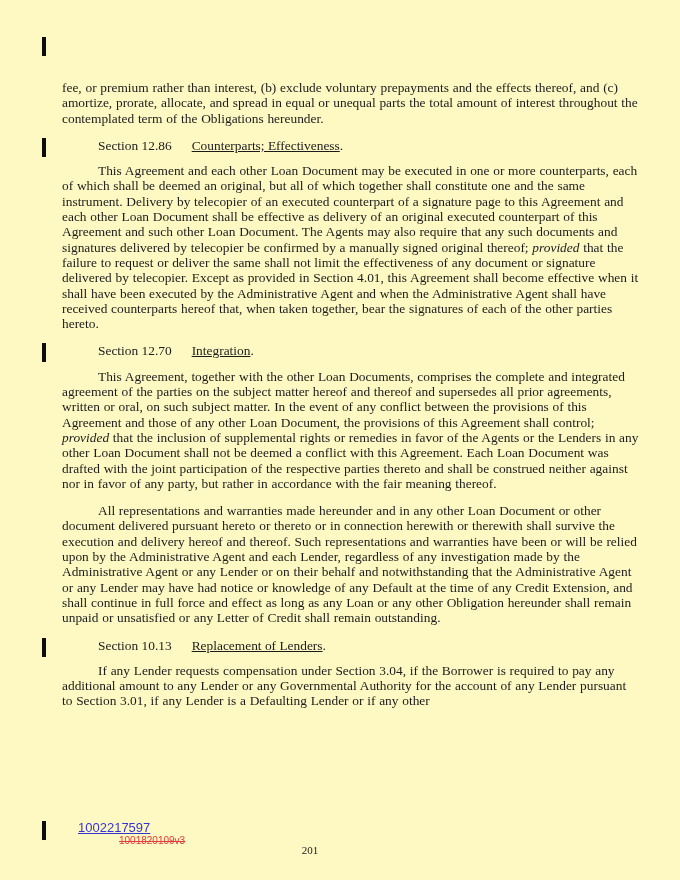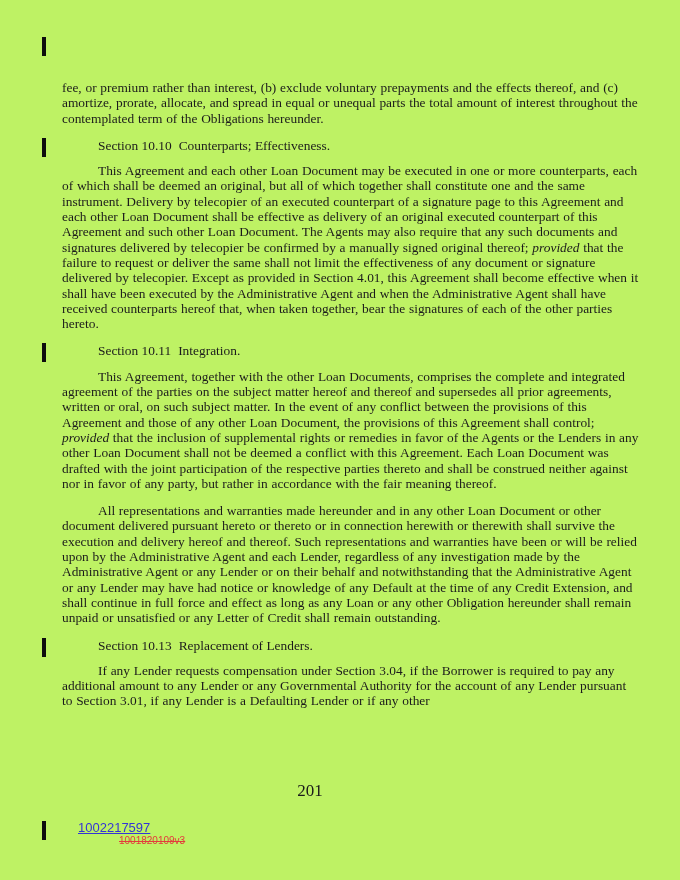--- a/index.html
+++ b/index.html
@@ -1,20 +1,20 @@
 <!DOCTYPE html>
 <html><head>
 <meta charset="utf-8">
 <style>
   html, body { margin: 0; padding: 0; background: #e8e8e8; }
   .page {
     position: relative;
     width: 680px;
     height: 880px;
-    background: #bef264;
+    background: #fef9c3;
     font-family: "Liberation Serif", "DejaVu Serif", serif;
     color: #1b1b1b;
     overflow: hidden;
   }
   .content {
     position: absolute;
     left: 62px;
     top: 80px;
     width: 578px;
     font-size: 13.4px;
@@ -26,38 +26,39 @@
     text-indent: 36px;
     word-spacing: 0.4px;
   }
   .para.no-indent { text-indent: 0; }
   .sec-heading {
     position: relative;
     margin: 4px 0 10px 0;
     padding-left: 36px;
   }
   .sec-title {
-    margin-left: 7px;
+    text-decoration: underline;
+    margin-left: 20px;
   }
   .change-bar {
     position: absolute;
     width: 4px;
     height: 19px;
     background: #0d0d0d;
   }
   .bar-abs-top { left: 42px; top: 37px; }
   .bar-in-heading { left: -20px; top: 0px; }
   .bar-in-footer { left: -36px; top: 1px; }
   .page-number {
     position: absolute;
-    top: 781px;
+    top: 844px;
     left: 0;
     width: 620px;
     text-align: center;
-    font-size: 17px;
+    font-size: 11px;
   }
   .footer-ids {
     position: absolute;
     left: 78px;
     top: 820px;
   }
   .doc-link {
     display: block;
     font-family: "Liberation Sans", "DejaVu Sans", sans-serif;
     font-size: 13px;
@@ -82,27 +83,27 @@
 
 <div class="page">
 
   <div class="change-bar bar-abs-top"></div>
 
   <div class="content">
 
     <p class="para no-indent"><span>fee, or premium rather than interest, (b) exclude voluntary prepayments and the effects thereof, and (c) amortize, prorate, allocate, and spread in equal or unequal parts the total amount of interest throughout the contemplated term of the Obligations hereunder.</span></p>
 
     <div class="sec-heading">
-      <span class="change-bar bar-in-heading"></span><span>Section 10.10</span><span class="sec-title">Counterparts; Effectiveness</span><span>.</span>
+      <span class="change-bar bar-in-heading"></span><span>Section 12.86</span><span class="sec-title">Counterparts; Effectiveness</span><span>.</span>
     </div>
 
     <p class="para"><span>This Agreement and each other Loan Document may be executed in one or more counterparts, each of which shall be deemed an original, but all of which together shall constitute one and the same instrument.  Delivery by telecopier of an executed counterpart of a signature page to this Agreement and each other Loan Document shall be effective as delivery of an original executed counterpart of this Agreement and such other Loan Document.  The Agents may also require that any such documents and signatures delivered by telecopier be confirmed by a manually signed original thereof; </span><em>provided</em><span> that the failure to request or deliver the same shall not limit the effectiveness of any document or signature delivered by telecopier.  Except as provided in Section 4.01, this Agreement shall become effective when it shall have been executed by the Administrative Agent and when the Administrative Agent shall have received counterparts hereof that, when taken together, bear the signatures of each of the other parties hereto.</span></p>
 
     <div class="sec-heading">
-      <span class="change-bar bar-in-heading"></span><span>Section 10.11</span><span class="sec-title">Integration</span><span>.</span>
+      <span class="change-bar bar-in-heading"></span><span>Section 12.70</span><span class="sec-title">Integration</span><span>.</span>
     </div>
 
     <p class="para"><span>This Agreement, together with the other Loan Documents, comprises the complete and integrated agreement of the parties on the subject matter hereof and thereof and supersedes all prior agreements, written or oral, on such subject matter.  In the event of any conflict between the provisions of this Agreement and those of any other Loan Document, the provisions of this Agreement shall control; </span><em>provided</em><span> that the inclusion of supplemental rights or remedies in favor of the Agents or the Lenders in any other Loan Document shall not be deemed a conflict with this Agreement.  Each Loan Document was drafted with the joint participation of the respective parties thereto and shall be construed neither against nor in favor of any party, but rather in accordance with the fair meaning thereof.</span></p>
 
 
     <p class="para"><span>All representations and warranties made hereunder and in any other Loan Document or other document delivered pursuant hereto or thereto or in connection herewith or therewith shall survive the execution and delivery hereof and thereof.  Such representations and warranties have been or will be relied upon by the Administrative Agent and each Lender, regardless of any investigation made by the Administrative Agent or any Lender or on their behalf and notwithstanding that the Administrative Agent or any Lender may have had notice or knowledge of any Default at the time of any Credit Extension, and shall continue in full force and effect as long as any Loan or any other Obligation hereunder shall remain unpaid or unsatisfied or any Letter of Credit shall remain outstanding.</span><em></em><span></span></p>
 
     <div class="sec-heading">
       <span class="change-bar bar-in-heading"></span><span>Section 10.13</span><span class="sec-title">Replacement of Lenders</span><span>.</span>
     </div>

